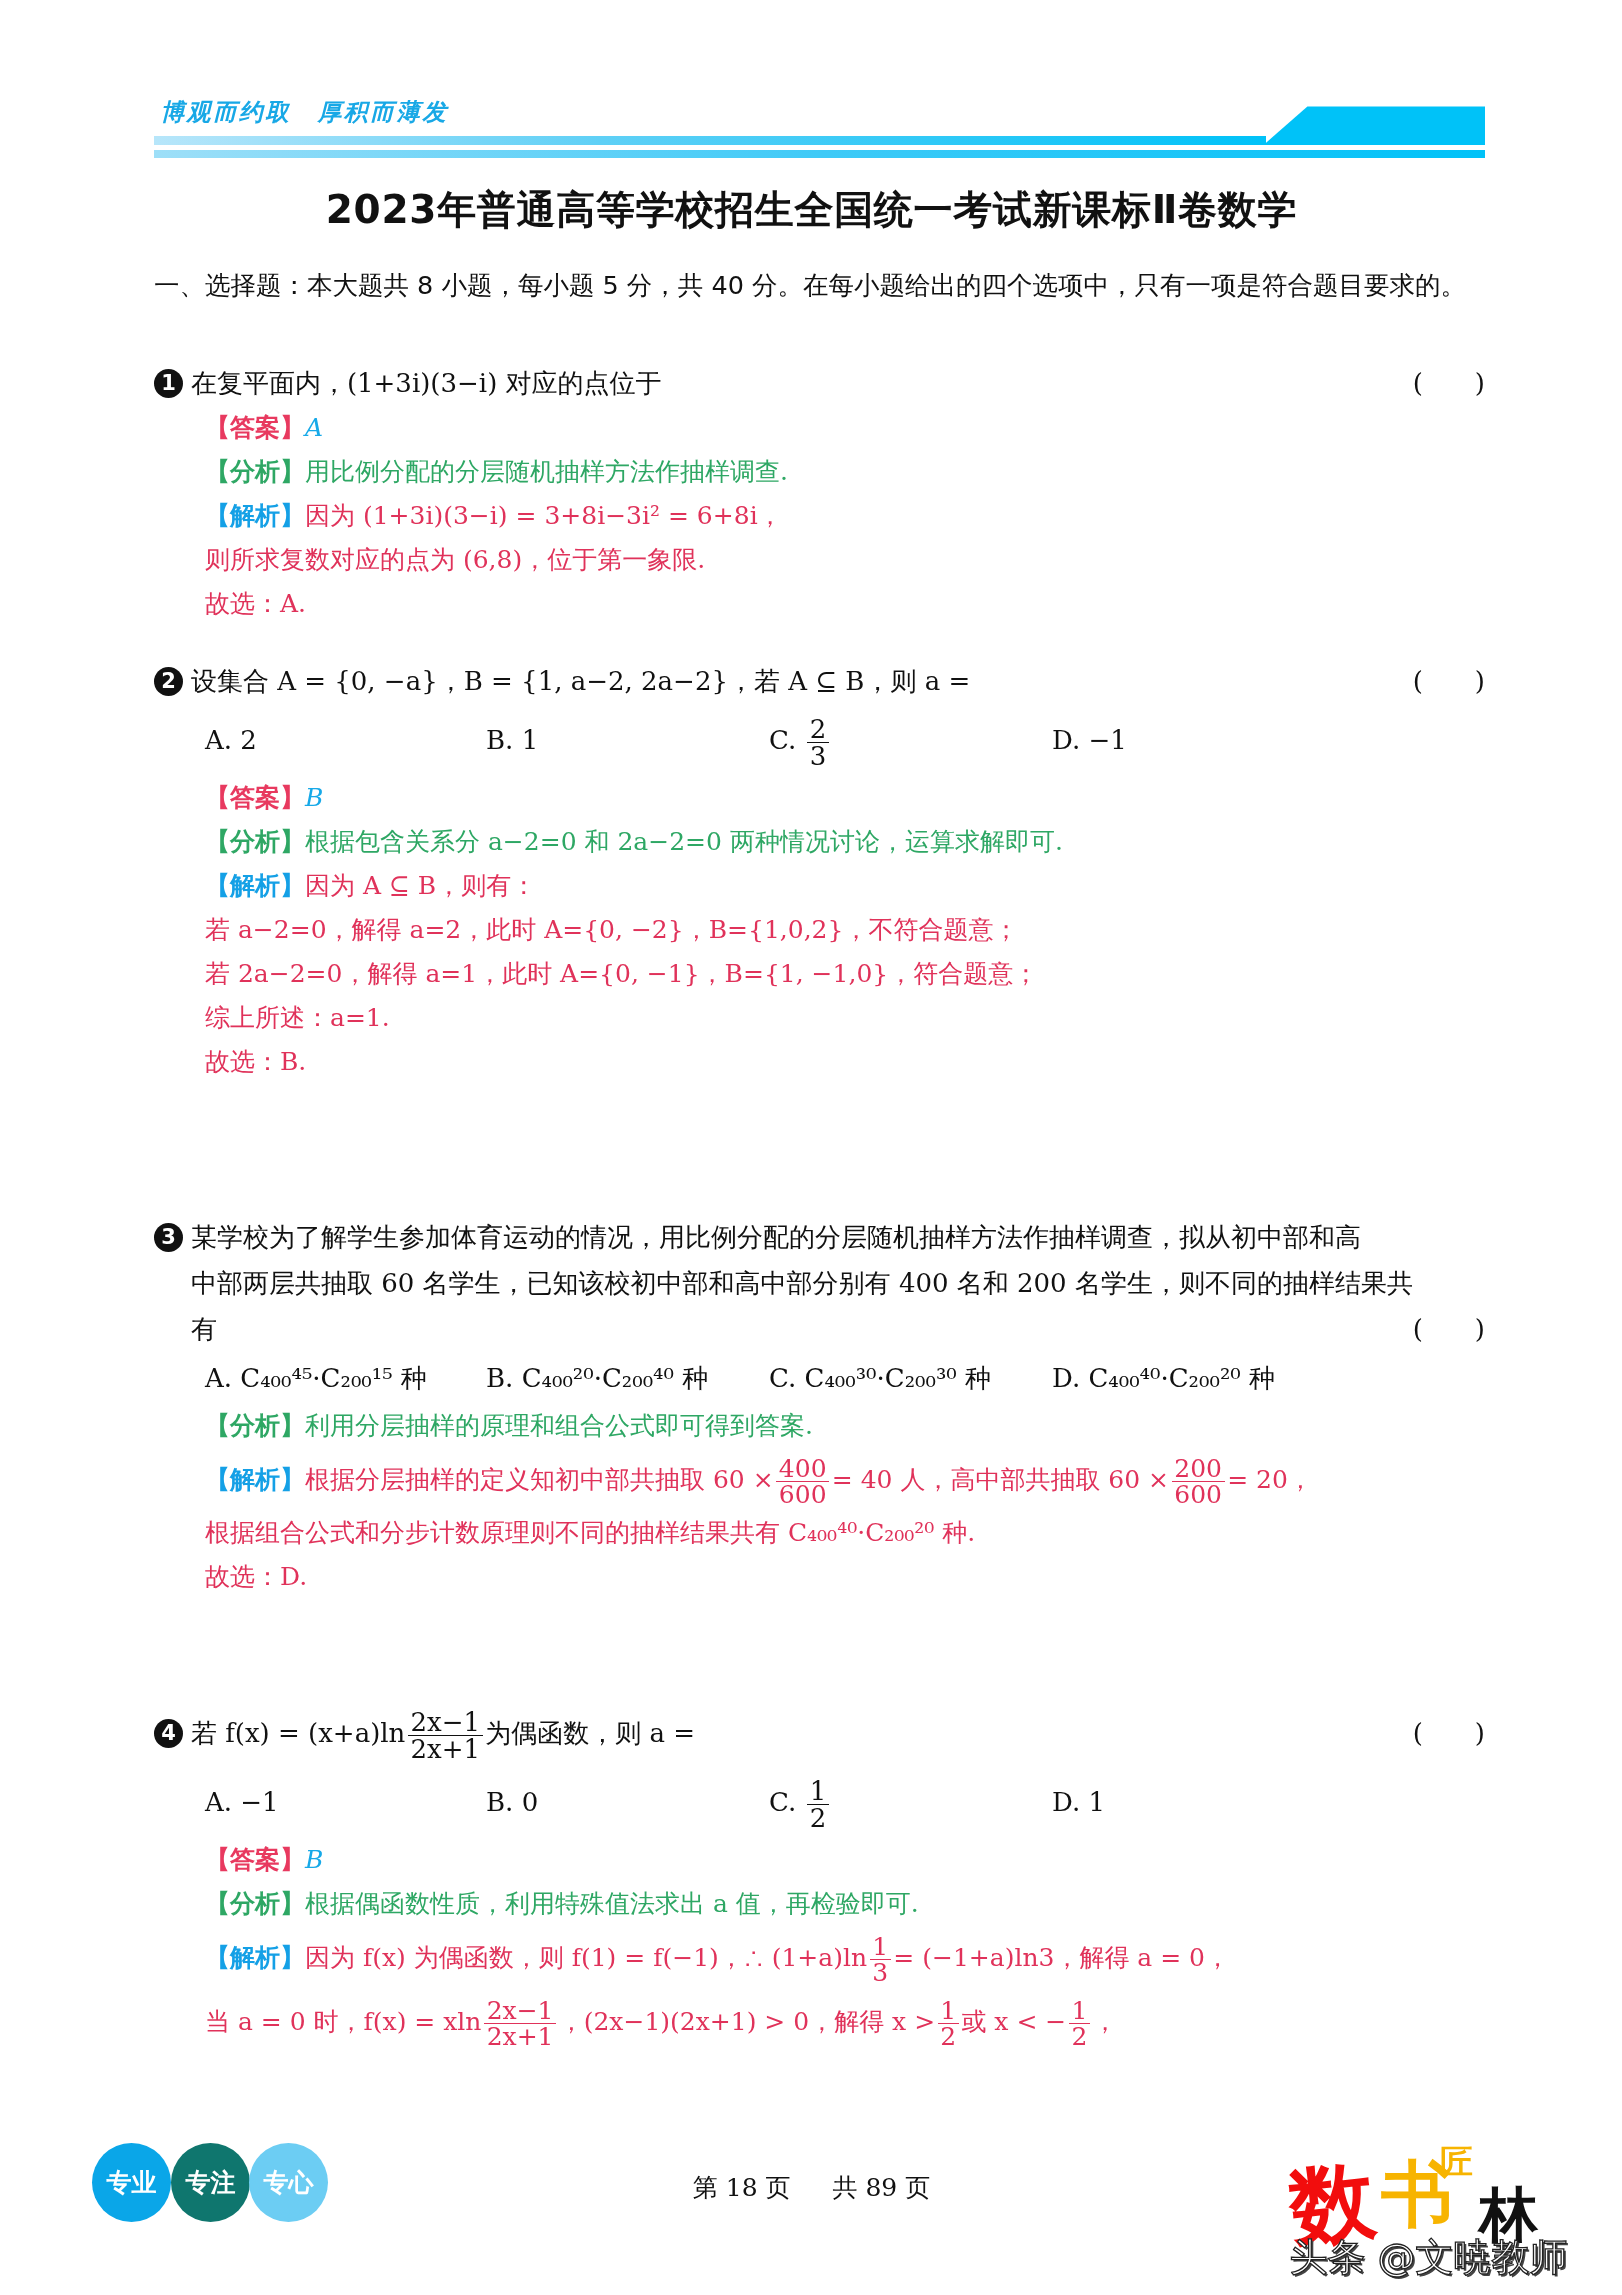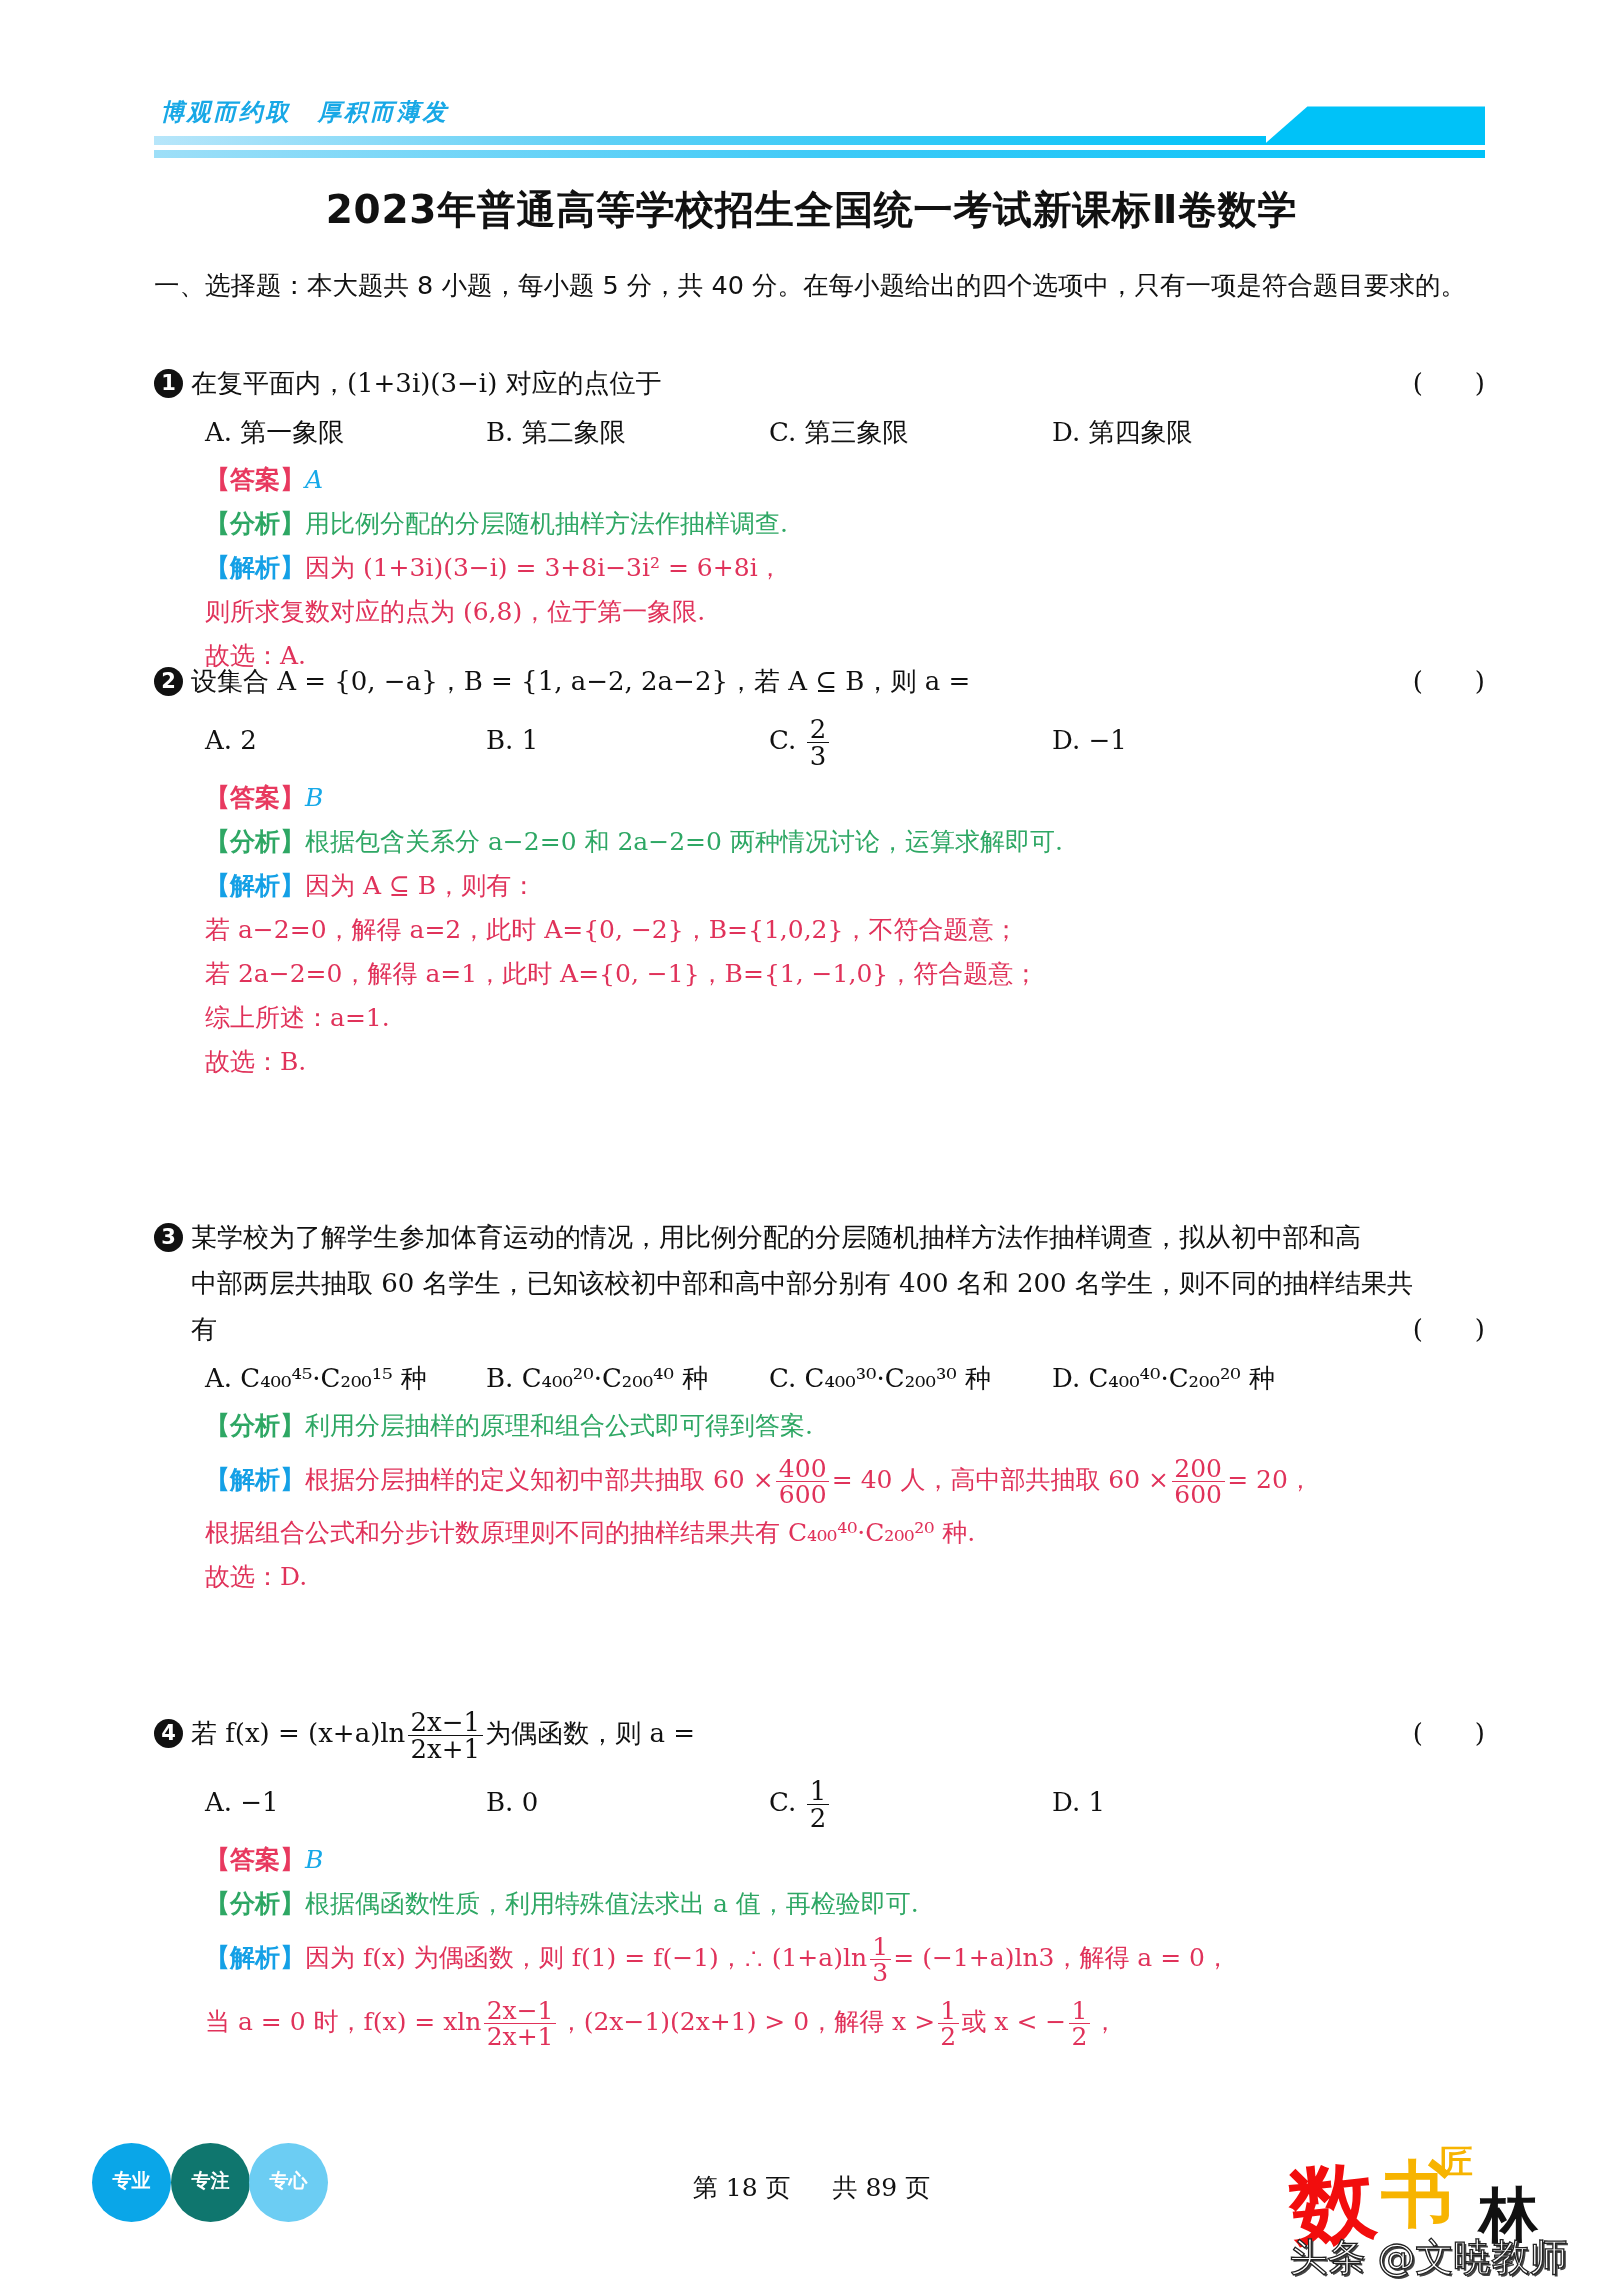--- a/index.html
+++ b/index.html
@@ -46,21 +46,21 @@
   .sol-tag { color: #14a0e6; }
   .sol-text { color: #e0325a; }
 
   .frac { display: inline-block; vertical-align: middle; text-align: center; line-height: 1; margin: 0 2.6px; }
   .frac span { display: block; padding: 0 2.6px; }
   .frac .num { border-bottom: 1.3px solid currentColor; }
 
   
   .circles { position: absolute; left: 92px; top: 2143px; height: 79px; }
   .circle { position: absolute; top: 0; width: 79px; height: 79px; border-radius: 50%; color: #fff;
-            font-family: Liberation Mono, monospace; font-weight: bold; font-size: 19px; line-height: 79px; text-align: center; }
+            font-family: Liberation Serif, serif; font-weight: bold; font-size: 25px; line-height: 79px; text-align: center; }
   .page-num { position: absolute; left: 0; width: 1623px; top: 2171px; text-align: center; font-size: 25px; }
   .page-num span { margin: 0 17px; }
   .watermark { position: absolute; left: 1283px; top: 2140px; width: 327px; height: 144px; }
   .wm-big1 { position: absolute; left: 6.5px; top: 6.5px; font-family: "DejaVu Sans", sans-serif; font-weight: bold; font-size: 85px; color: #f20d0d; transform: rotate(-6deg); }
   .wm-big2 { position: absolute; left: 98px; top: 6.5px; font-family: "DejaVu Sans", sans-serif; font-weight: bold; font-size: 72px; color: #f7b400; }
   .wm-small { position: absolute; left: 157px; top: 0; font-family: "DejaVu Sans", sans-serif; font-weight: bold; font-size: 33px; color: #f7b400; }
   .wm-big3 { position: absolute; left: 196px; top: 36px; font-family: "DejaVu Sans", sans-serif; font-weight: bold; font-size: 59px; color: #111; }
   .wm-text { position: absolute; left: 6.5px; top: 92px; font-family: "DejaVu Sans", sans-serif; font-size: 38px; color: #fff;
              -webkit-text-stroke: 1.3px #222; text-shadow: 2px 2px 0 #444; white-space: nowrap; }
 </style>
@@ -74,26 +74,20 @@
   <div class="bar-bottom"></div>
 </div>
 
 <div class="title">2023年普通高等学校招生全国统一考试新课标Ⅱ卷数学</div>
 <div class="section-intro">一、选择题：本大题共 8 小题，每小题 5 分，共 40 分。在每小题给出的四个选项中，只有一项是符合题目要求的。</div>
 
 <div class="q" style="top:360px;">
   <div class="q-line">
     <span class="q-num">1</span><span class="q-text">在复平面内，(1+3i)(3−i) 对应的点位于</span>
     <span class="bracket">(　　)</span>
-  </div>
-  <div class="opts">
-    <span class="opt">A. 第一象限</span>
-    <span class="opt">B. 第二象限</span>
-    <span class="opt">C. 第三象限</span>
-    <span class="opt">D. 第四象限</span>
   </div>
   <div class="ans-line"><span class="tag ans-tag">【答案】</span><span class="ans-val">A</span></div>
   <div class="ana-line"><span class="tag ana-tag">【分析】</span><span class="ana-text">用比例分配的分层随机抽样方法作抽样调查.</span></div>
   <div class="sol-line"><span class="tag sol-tag">【解析】</span><span class="sol-text">因为 (1+3i)(3−i) = 3+8i−3i² = 6+8i，</span></div>
   <div class="sol-line"><span class="sol-text">则所求复数对应的点为 (6,8)，位于第一象限.</span></div>
   <div class="sol-line"><span class="sol-text">故选：A.</span></div>
 </div>
 
 <div class="q" style="top:658px;">
   <div class="q-line">

